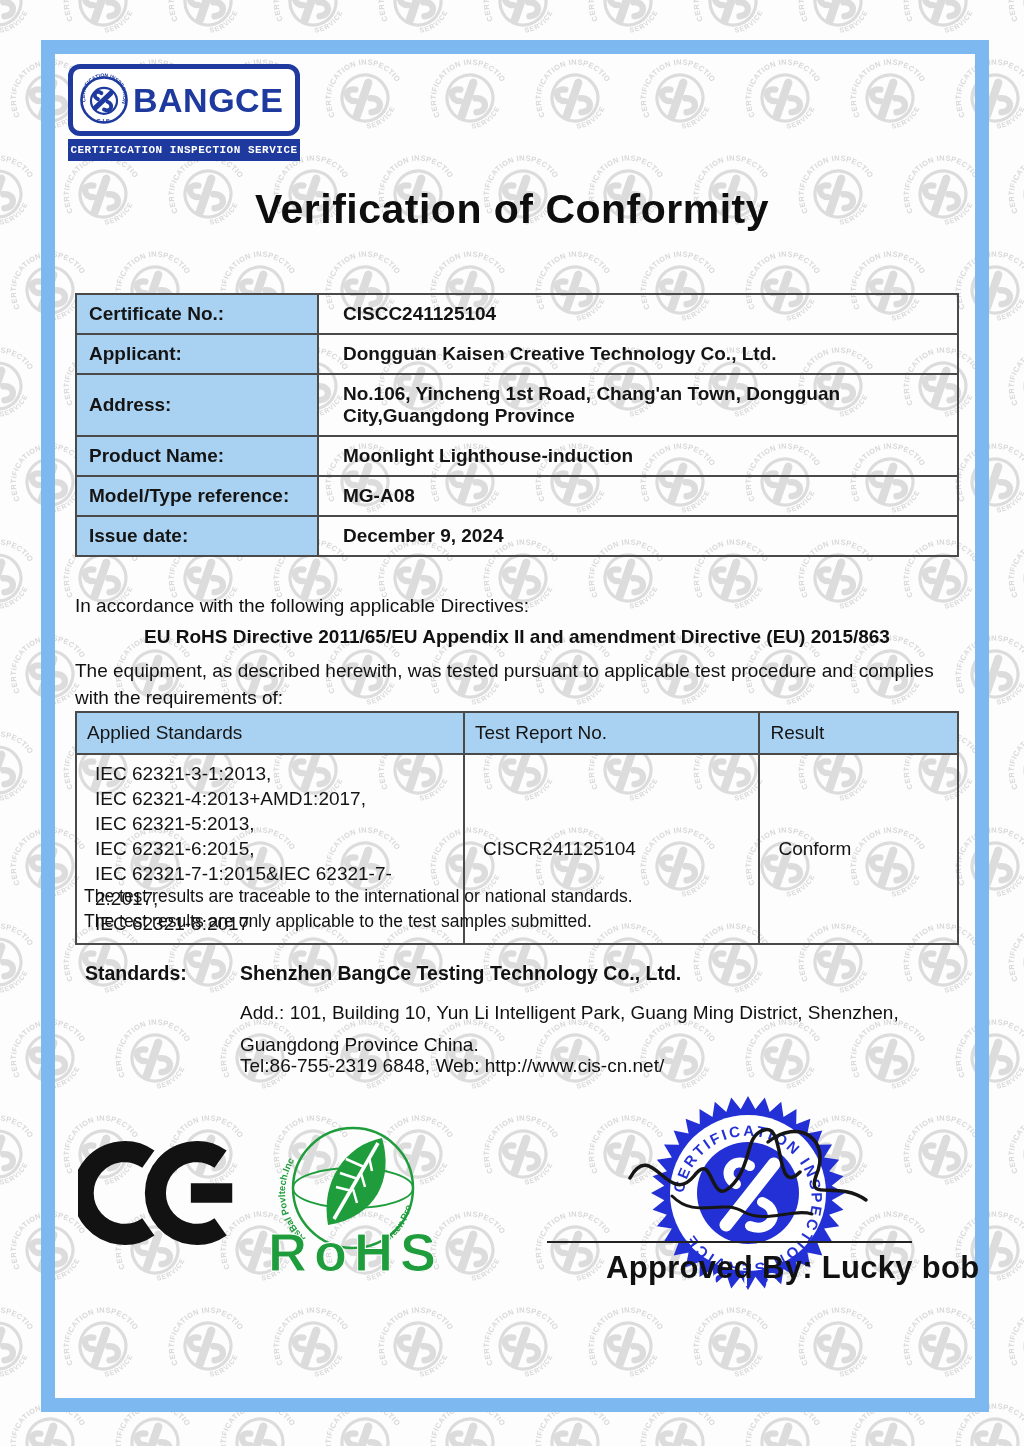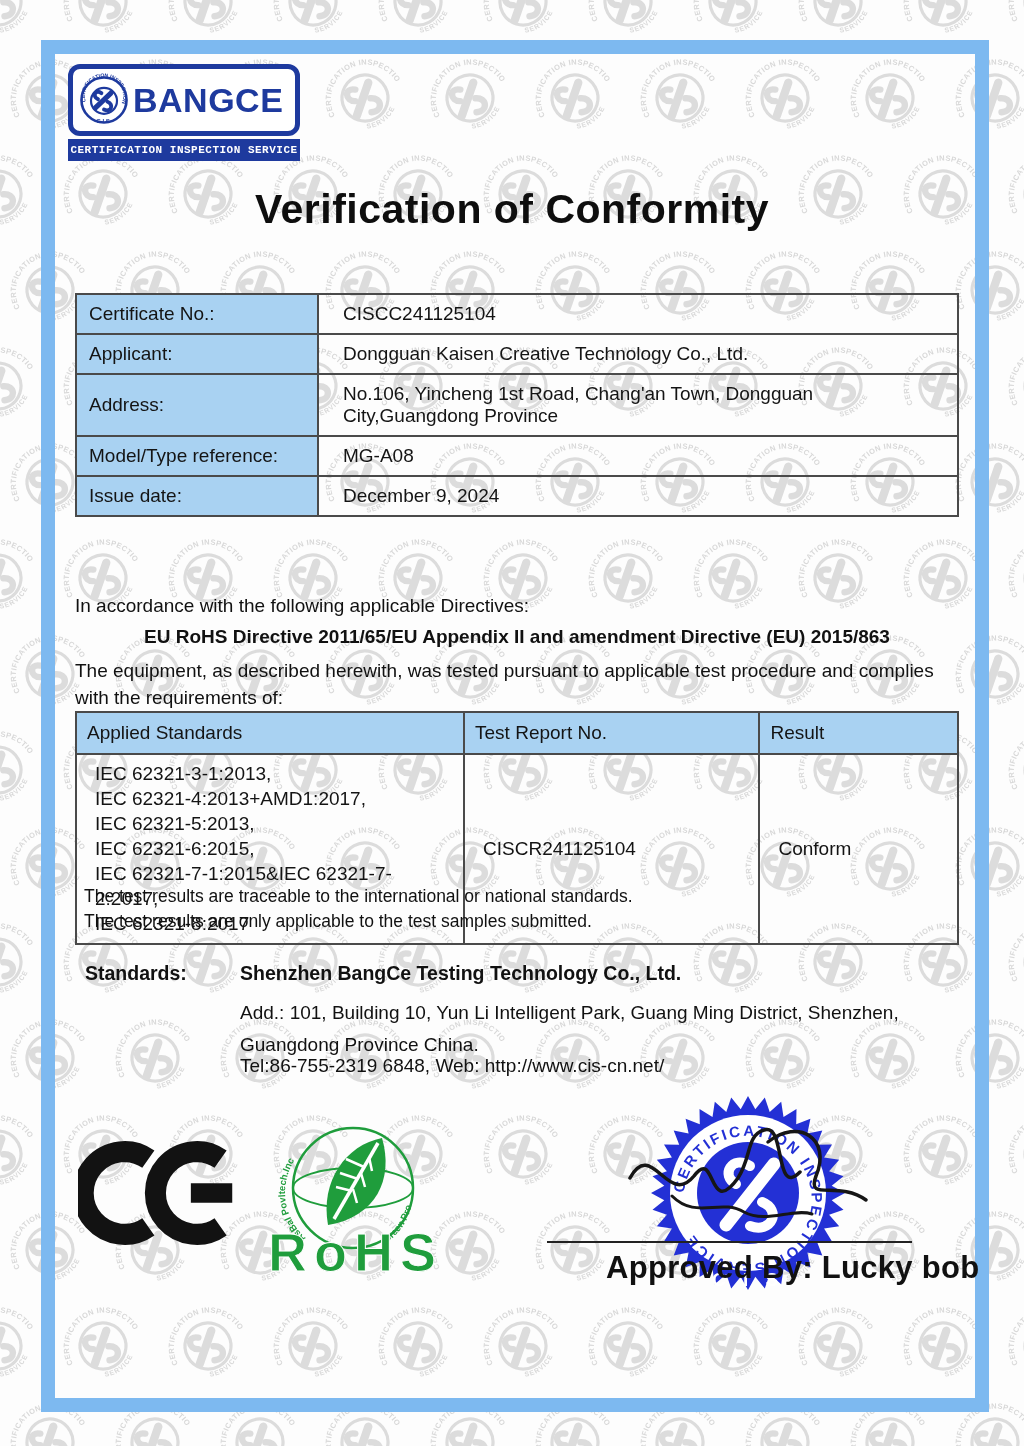--- a/index.html
+++ b/index.html
@@ -38,21 +38,21 @@
   .title{
     position:absolute;left:0;right:0;top:186px;text-align:center;z-index:2;
     font-size:41px;font-weight:700;color:#0e0e0e;letter-spacing:.5px;
   }
   table.grid{
     position:absolute;left:75px;width:884px;z-index:2;border-collapse:collapse;
     font-size:19px;color:#141414;
   }
   table.grid td,table.grid th{border:2px solid var(--border-gray);}
   .info{top:293px;}
-  .info td{padding:8px 12px;}
+  .info td{padding:8px 12px;font-weight:bold;}
   .info td.lbl{width:216px;background:var(--cell-blue);}
   .info td.val{padding-left:24px;border-radius:6px;}
   .standards{top:711px;}
   .standards th{background:var(--cell-blue);font-weight:400;padding:9px 10px;text-align:left;}
   .standards td{padding:6px 18px;vertical-align:middle;margin-left:12px;}
   .standards td.c{text-align:left;border-radius:24px;}
   .std-line{line-height:1.32;}
   .directives{position:absolute;left:75px;top:595px;width:884px;z-index:2;font-size:19px;}
   .directives .intro{margin:0 0 9px 0;}
   .directives .dname{margin:0 0 10px 0;font-weight:700;text-align:center;}
@@ -2795,20 +2795,24 @@
         <td class="lbl">Certificate No.:</td>
         <td class="val">CISCC241125104</td>
       </tr>
       <tr>
         <td class="lbl">Applicant:</td>
         <td class="val">Dongguan Kaisen Creative Technology Co., Ltd.</td>
       </tr>
       <tr>
         <td class="lbl">Address:</td>
         <td class="val">No.106, Yincheng 1st Road, Chang'an Town, Dongguan City,Guangdong Province</td>
+      </tr>
+      <tr>
+        <td class="lbl">Product Name:</td>
+        <td class="val">Moonlight Lighthouse-induction</td>
       </tr>
       <tr>
         <td class="lbl">Model/Type reference:</td>
         <td class="val">MG-A08</td>
       </tr>
       <tr>
         <td class="lbl">Issue date:</td>
         <td class="val">December 9, 2024</td>
       </tr>
     </tbody>

